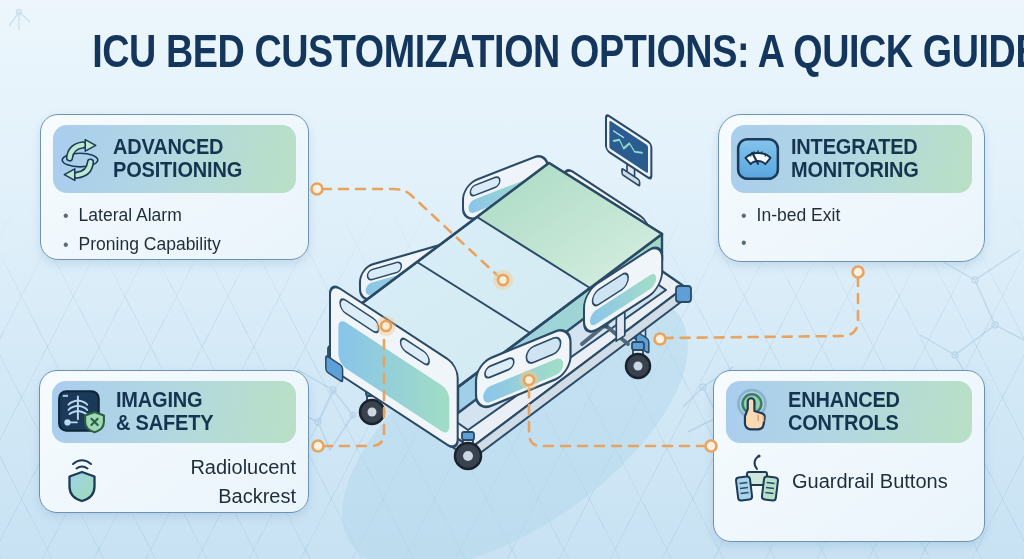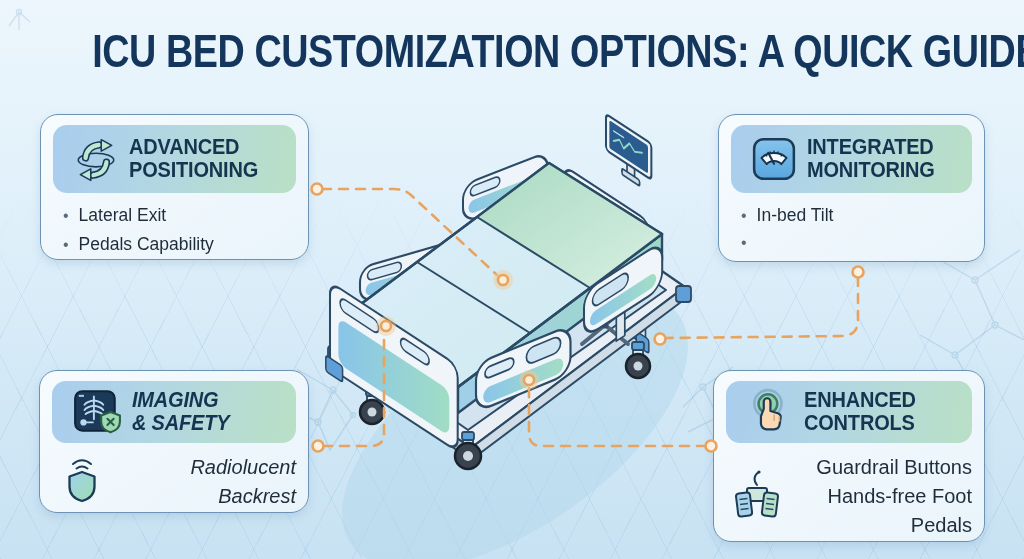--- a/index.html
+++ b/index.html
@@ -23,27 +23,27 @@
     letter-spacing:-.5px;transform:scaleX(.82);transform-origin:center;
     white-space:nowrap;
   }
   .card{
     position:absolute;z-index:3;border:1.6px solid #6c93b4;border-radius:18px;
     background:linear-gradient(145deg,#f6fbfe 0%,#e9f4fb 100%);
     box-shadow:0 4px 10px rgba(80,130,170,.18);
     box-sizing:border-box;padding:10px 12px;
   }
   .card.tl{left:40px;top:114px;width:269px;height:146px;}
-  .card.tr{left:718px;top:114px;width:267px;height:148px;}
-  .card.bl{left:39px;top:370px;width:270px;height:143px;font-style:italic;}
+  .card.tr{left:718px;top:114px;width:267px;height:148px;border-radius:23px;}
+  .card.bl{left:39px;top:370px;width:270px;height:143px;}
   .card.br{left:713px;top:370px;width:272px;height:172px;}
   .pill{
     display:flex;align-items:center;gap:10px;border-radius:14px;
     background:linear-gradient(100deg,#a9cdee 0%,#b2d7e2 45%,#b9e0c5 100%);
-    padding:6px 20px;height:56px;
+    padding:6px 4px;height:56px;
   }
   .card.bl .pill,.card.br .pill{height:50px;}
   .pill .ic{flex:0 0 auto;display:flex;align-items:center;justify-content:center;}
   .card-title{
     color:#14344f;font-weight:bold;font-size:21.5px;line-height:1.06;
     letter-spacing:-.2px;transform:scaleX(.93);transform-origin:left center;
     white-space:nowrap;
   }
   .card-title span{display:block;}
   .bullets{margin:12px 0 0 10px;}
@@ -206,25 +206,25 @@
       </svg>
     </span>
     <div class="card-title">
       <span>ADVANCED</span>
         <span>POSITIONING</span>
     </div>
   </div>
   <div class="bullets">
     <div class="bullet-row">
       <span class="dot">•</span>
-      <span>Lateral Exit</span>
+      <span>Lateral Alarm</span>
     </div>
     <div class="bullet-row">
       <span class="dot">•</span>
-      <span>Pedals Capability</span>
+      <span>Proning Capability</span>
     </div>
   </div>
 </div>
 
 <div class="card tr">
   <div class="pill">
     <span class="ic">
       <svg width="46" height="46" viewBox="0 0 44 44">
         <defs>
             <linearGradient id="gScale" x1="0" y1="0" x2="0" y2="1">
@@ -245,21 +245,21 @@
       </svg>
     </span>
     <div class="card-title">
       <span>INTEGRATED</span>
         <span>MONITORING</span>
     </div>
   </div>
   <div class="bullets">
     <div class="bullet-row">
       <span class="dot">•</span>
-      <span>In-bed Tilt</span>
+      <span>In-bed Exit</span>
     </div>
     <div class="bullet-row">
       <span class="dot">•</span>
     </div>
   </div>
 </div>
 
 <div class="card bl">
   <div class="pill">
     <span class="ic">
@@ -340,21 +340,20 @@
         <g transform="rotate(7 36 35)">
           <rect x="29" y="24" width="14" height="23" rx="3" fill="#b7e0c8" stroke="#1d3b57" stroke-width="2"></rect>
           <line x1="32" y1="30" x2="40" y2="30" stroke="#2b4a66" stroke-width="1.6"></line>
           <line x1="32" y1="35" x2="40" y2="35" stroke="#2b4a66" stroke-width="1.6"></line>
           <line x1="32" y1="40" x2="40" y2="40" stroke="#2b4a66" stroke-width="1.6"></line>
         </g>
       </svg>
     </span>
     <div class="lines">
       <div>Guardrail Buttons</div>
-      <div>Hands-free Foot Pedals</div>
     </div>
   </div>
 </div>
 
 <svg class="deco" style="left:288px;top:360px" width="70" height="110" viewBox="0 0 70 110">
   <g fill="none" stroke="#5f93bd" stroke-width="1.4">
     <path d="M10,10 L45,30 L30,62 L5,50 Z M45,30 L65,55 L42,90 L30,62"></path>
     <circle cx="45" cy="30" r="3"></circle>
       <circle cx="30" cy="62" r="3"></circle>
       <circle cx="65" cy="55" r="2.5"></circle>

